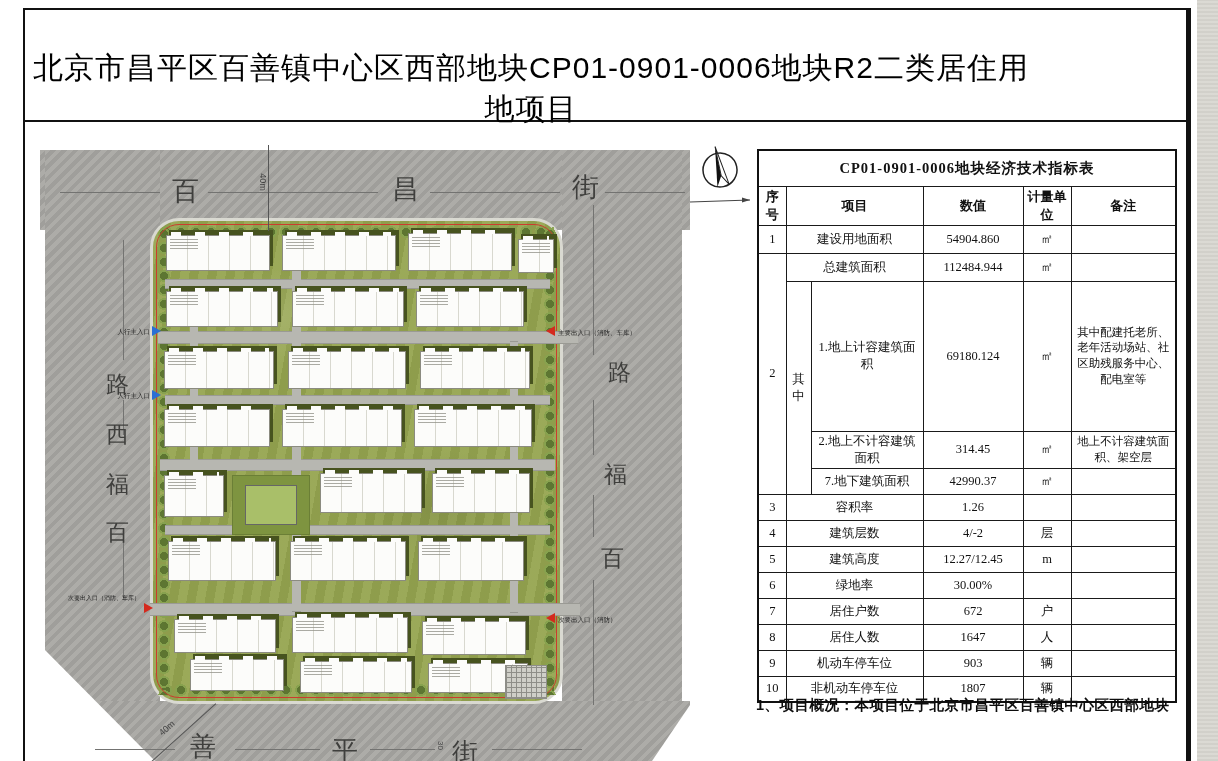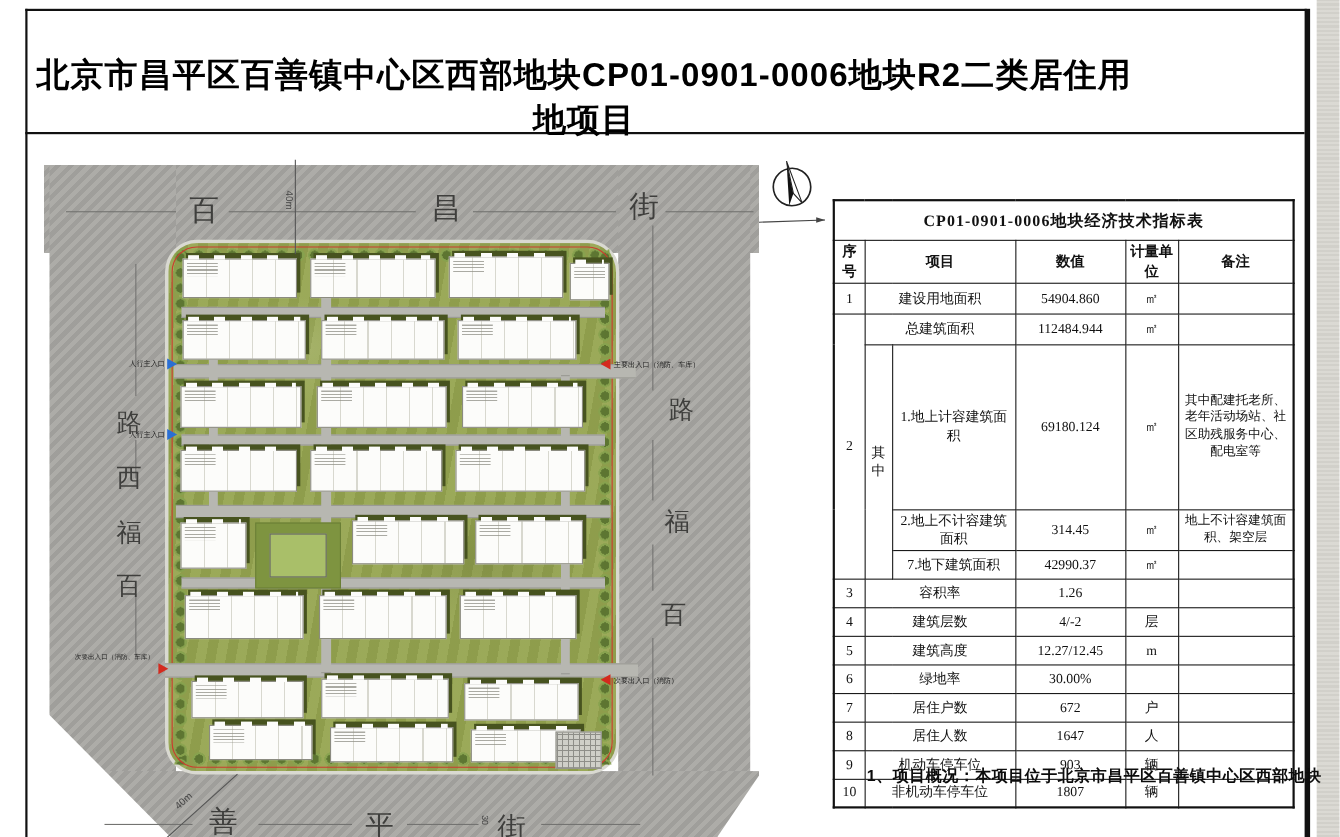--- a/index.html
+++ b/index.html
@@ -7,21 +7,21 @@
          font-family:"Liberation Sans","DejaVu Sans",sans-serif;}
   .abs{position:absolute;}
   
   #frame-top{left:23px;top:8px;width:1165px;height:2px;background:#111;}
   #frame-left{left:23px;top:8px;width:2px;height:753px;background:#111;}
   #frame-right{left:1186px;top:8px;width:5px;height:753px;background:#111;}
   #title-sep{left:23px;top:120px;width:1163px;height:2px;background:#111;}
   #outside-strip{left:1197px;top:0;width:21px;height:761px;background:#dad8d2;
     background-image:repeating-linear-gradient(0deg,rgba(0,0,0,.04) 0 2px,rgba(255,255,255,.04) 2px 4px);}
   
-  #page-title{left:23px;top:48px;width:1016px;text-align:center;font-size:30px;font-weight:bold;
+  #page-title{left:23px;top:48px;width:1016px;text-align:center;font-size:30px;font-weight:normal;
     color:#000;letter-spacing:1px;}
   
   #plan{left:40px;top:145px;width:650px;height:616px;overflow:hidden;background:#fff;}
   .roadband{background:#a8a7a3;background-image:repeating-linear-gradient(135deg,rgba(255,255,255,.06) 0 4px,rgba(0,0,0,.05) 4px 8px);}
   #road-top{left:0;top:5px;width:650px;height:80px;}
   #road-left{left:5px;top:5px;width:115px;height:611px;}
   #road-right{left:522px;top:5px;width:120px;height:611px;}
   #road-bottom{left:0;top:556px;width:650px;height:60px;}
   .wedge{background:#fff;}
   #wedge-bl{left:0;top:500px;width:115px;height:116px;clip-path:polygon(0 0,100% 100%,0 100%);}
@@ -55,21 +55,21 @@
   .street-char{position:absolute;color:#3f3f3d;font-family:"Liberation Serif","DejaVu Serif",serif;}
   .dim{position:absolute;color:#444;font-size:9px;font-family:"Liberation Sans",sans-serif;}
   .dimline{position:absolute;background:#555;}
   
   .tri-r{position:absolute;width:0;height:0;border-top:5px solid transparent;border-bottom:5px solid transparent;}
   .tri-l{position:absolute;width:0;height:0;border-top:5px solid transparent;border-bottom:5px solid transparent;}
   .ent-label{position:absolute;font-size:6.5px;line-height:1.25;color:#1c1c1c;font-family:"Liberation Sans",sans-serif;}
   
   #compass{left:688px;top:144px;width:70px;height:70px;}
   
-  #tablewrap{left:757px;top:149px;margin-top:32px;}
+  #tablewrap{left:757px;top:149px;}
   table#indicators{border-collapse:collapse;table-layout:fixed;width:420px;border:2px solid #111;
     font-family:"Liberation Serif","DejaVu Serif",serif;color:#111;}
   #indicators td{border:1px solid #1a1a1a;text-align:center;vertical-align:middle;font-size:12.5px;
     padding:1px 3px;overflow:hidden;}
   #indicators td.note{font-size:11.5px;line-height:1.35;}
   #indicators td.ttl{font-size:14.5px;letter-spacing:1px;font-weight:bold;}
   #indicators td.hdr{font-size:13px;font-weight:bold;}
   
   .note-line{position:absolute;font-weight:bold;font-size:14.5px;color:#0c0c0c;letter-spacing:.5px;}
 </style>
@@ -310,15 +310,15 @@
             <td>10</td>
             <td colspan="2">非机动车停车位</td>
             <td>1807</td>
             <td>辆</td>
             <td class="note"></td>
           </tr>
     </tbody>
       </table>
   </div>
 
-  <div class="note-line" style="left:788px;top:696px;text-align:right;">1、项目概况：本项目位于北京市昌平区百善镇中心区西部地块</div>
+  <div class="note-line" style="left:756px;top:696px;text-align:right;">1、项目概况：本项目位于北京市昌平区百善镇中心区西部地块</div>
 
 </div>
 
 </body></html>

